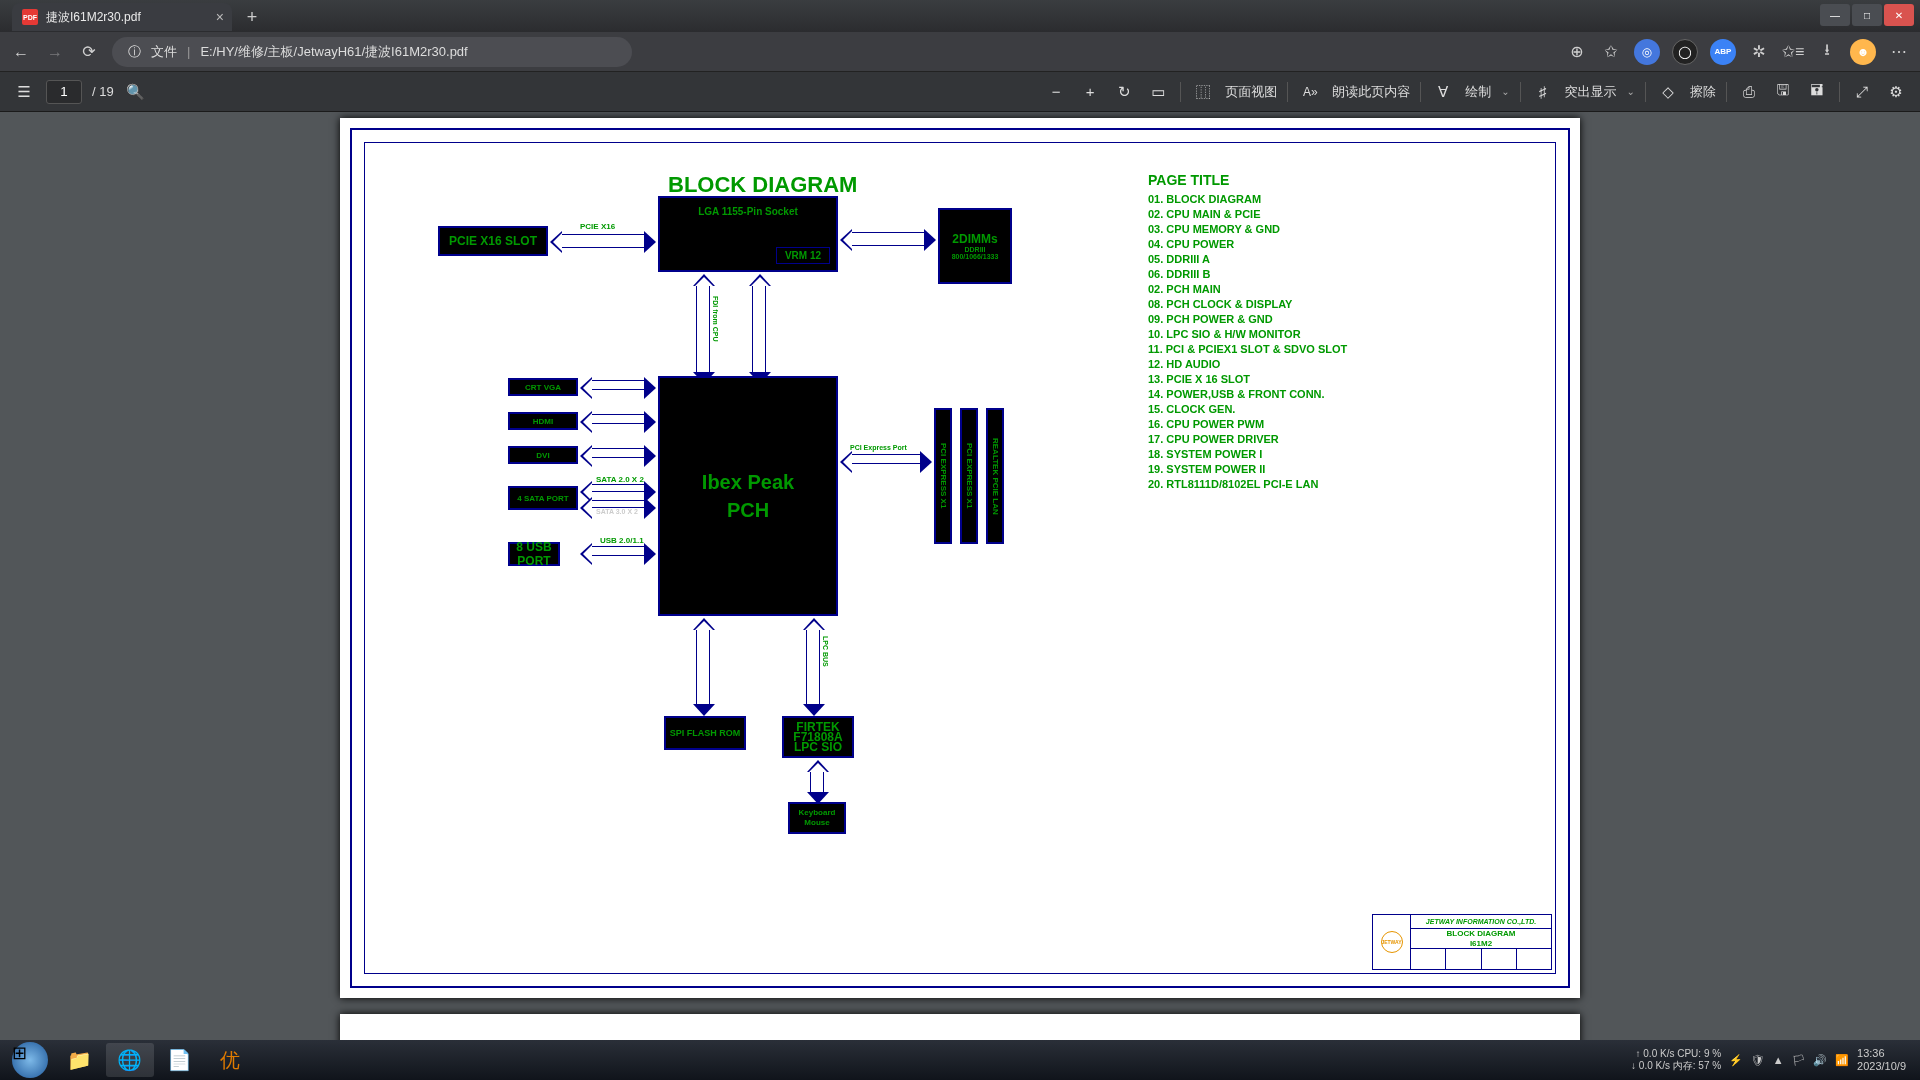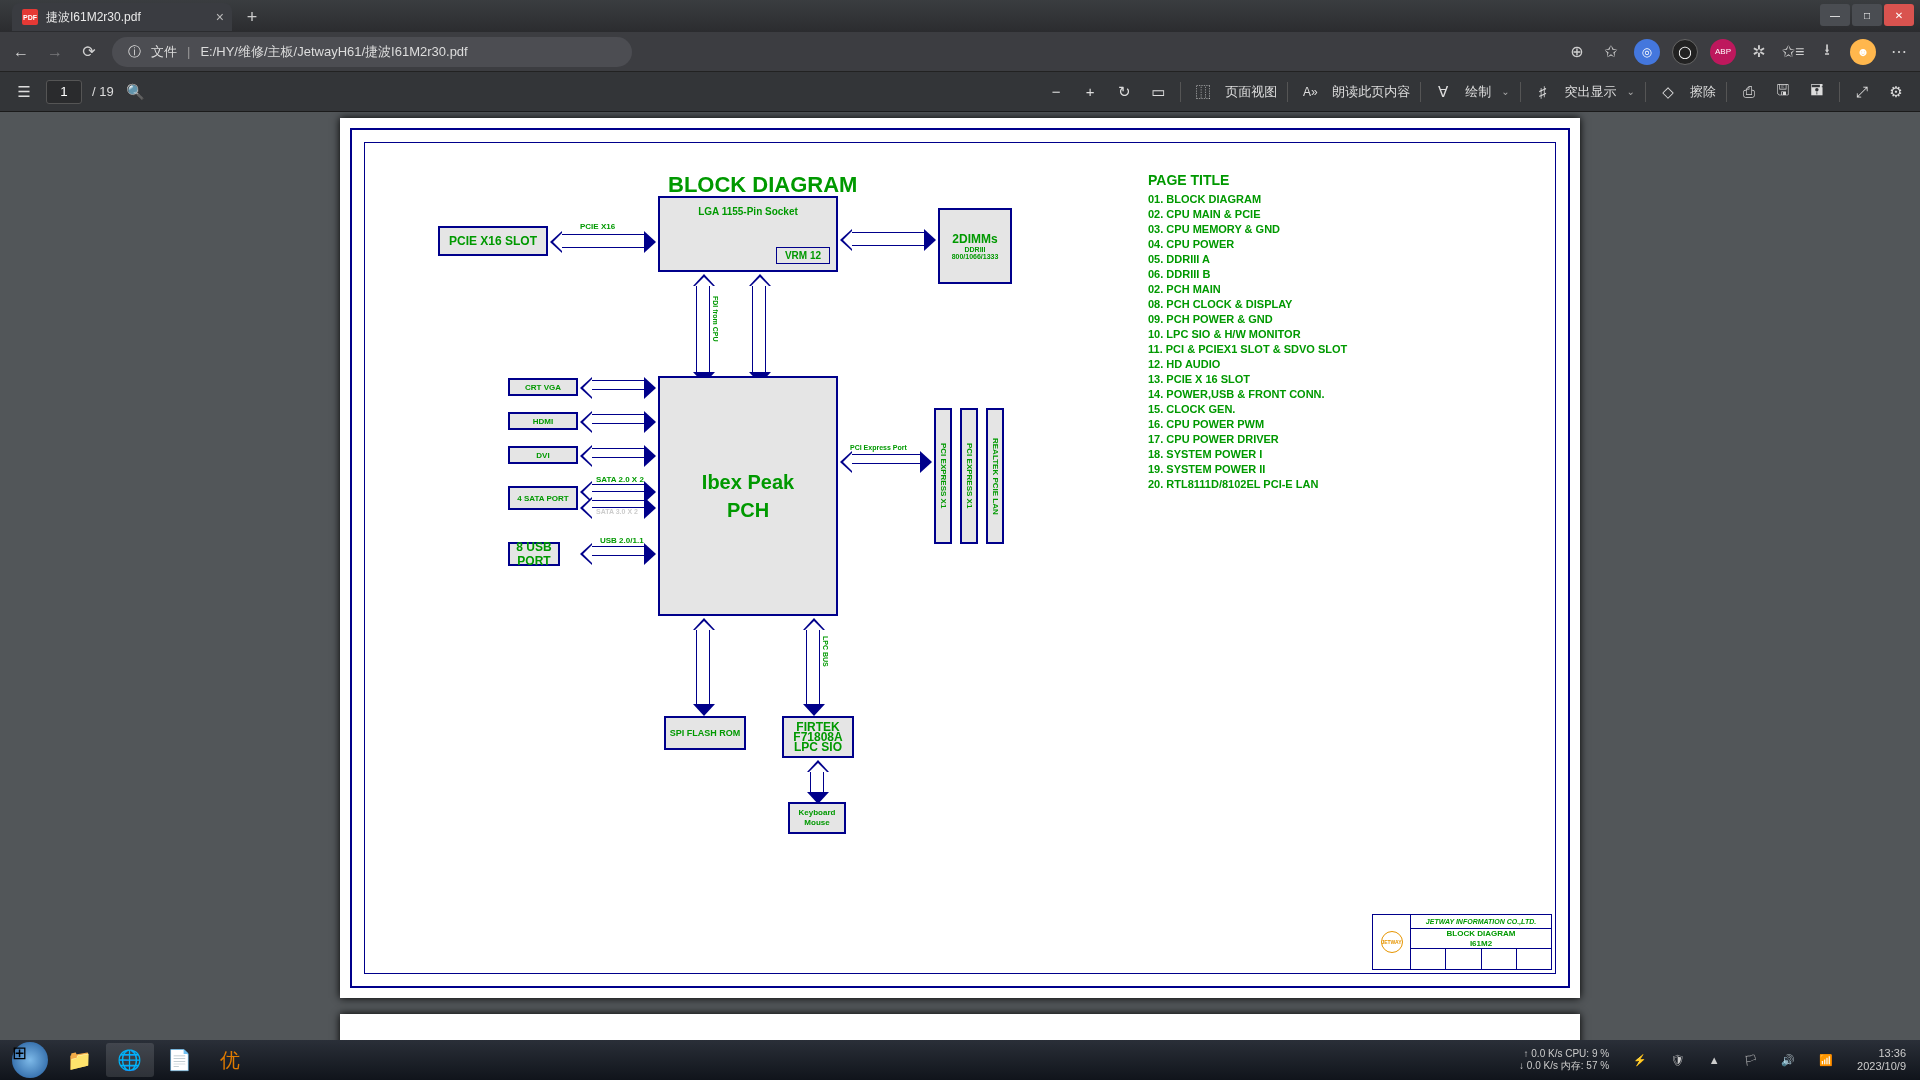--- a/index.html
+++ b/index.html
@@ -18,21 +18,21 @@
 .tab .pdf-chip{width:16px;height:16px;background:#e53935;color:#fff;font-size:7px;display:flex;align-items:center;justify-content:center;border-radius:2px;margin-right:8px;font-weight:bold}
 .tab .tab-close{position:absolute;right:8px;font-size:14px;color:#bbb}
 .newtab{width:28px;height:28px;color:#ccc;display:flex;align-items:center;justify-content:center;font-size:18px;margin-left:6px}
 
 
 .addrbar{height:40px;background:#3c3d41;display:flex;align-items:center;padding:0 10px;gap:12px;border-bottom:1px solid #222}
 .nav-ico{width:22px;height:22px;display:flex;align-items:center;justify-content:center;color:#cfcfcf;font-size:16px}
 .url-field{flex:0 0 auto;display:flex;align-items:center;background:#4c4d52;border-radius:20px;height:30px;padding:0 16px;min-width:520px;color:#ddd;font-size:13px;gap:10px}
 .url-spacer{flex:1}
 .ext-ico{width:26px;height:26px;border-radius:50%;display:flex;align-items:center;justify-content:center;color:#fff;font-size:12px}
-.abp{background:#be185d;font-size:8px;font-weight:normal}
+.abp{background:#3b82f6;font-size:8px;font-weight:bold}
 .avatar{background:#ffb74d}
 .vbar{color:#999}
 
 
 .pdfbar{height:40px;background:#333538;display:flex;align-items:center;padding:0 12px;color:#ddd;font-size:13px;border-bottom:1px solid #1b1b1b;gap:10px}
 .pdfbar .ico{width:24px;height:24px;display:flex;align-items:center;justify-content:center;color:#ddd;font-size:15px;border-radius:4px}
 .pdfbar input.pagenum{width:36px;height:24px;background:#2a2b2d;color:#fff;border:1px solid #555;text-align:center;border-radius:3px}
 .pdfbar .spacer{flex:1}
 .pdfbar .chev{font-size:10px;color:#aaa}
 .pdfbar .lbl{font-size:13px}
@@ -43,21 +43,21 @@
 .sheet2{position:absolute;top:902px;left:calc(50% - 620px);width:1240px;height:60px;background:#fff;box-shadow:0 0 8px #000}
 
 
 .frame{position:absolute;inset:10px;border:2px solid #00008b}
 .frame-inner{position:absolute;inset:24px;border:1px solid #00008b}
 .frame::before,.frame::after{content:"";position:absolute;inset:0}
 
 
 .diag{position:absolute;inset:28px}
 .title-main{position:absolute;top:26px;left:300px;color:#009900;font-weight:bold;font-size:22px}
-.box{position:absolute;border:2px solid #00008b;background:#e5e5e5;display:flex;flex-direction:column;align-items:center;justify-content:center;font-weight:bold;font-size:12px;color:#009900;text-align:center;padding:2px}
+.box{position:absolute;border:2px solid #00008b;background:#000000;display:flex;flex-direction:column;align-items:center;justify-content:center;font-weight:bold;font-size:12px;color:#009900;text-align:center;padding:2px}
 .box .sub{font-size:7px;color:#009900;font-weight:bold}
 
 
 .glabel{position:absolute;color:#009900;font-size:8px;font-weight:bold}
 
 
 .arrow-h{position:absolute;height:14px;border-top:1px solid #00008b;border-bottom:1px solid #00008b}
 .arrow-h::before,.arrow-h::after{content:"";position:absolute;width:0;height:0;top:-4px}
 .arrow-h::before{left:-10px;border-top:11px solid transparent;border-bottom:11px solid transparent;border-right:12px solid #00008b}
 .arrow-h::after{right:-10px;border-top:11px solid transparent;border-bottom:11px solid transparent;border-left:12px solid #00008b}
@@ -88,23 +88,23 @@
 .tblock .grid>div{border-right:1px solid #00008b;flex:1}
 
 
 .vbox{writing-mode:vertical-rl;font-size:8px}
 
 
 .taskbar{position:absolute;bottom:0;left:0;right:0;height:40px;background:linear-gradient(#2a2f38,#10141b);display:flex;align-items:center;padding:0 6px}
 .tbtn{width:48px;height:34px;display:flex;align-items:center;justify-content:center;margin-right:2px;border-radius:3px}
 .start{background:radial-gradient(circle,#7db9e8 0%,#1e5799 100%);border-radius:50%;width:36px;height:36px;font-size:18px}
 .tico{font-size:20px}
-.tray{margin-left:auto;display:flex;align-items:center;gap:24px;color:#ccc;font-size:11px;padding-right:8px}
+.tray{margin-left:auto;display:flex;align-items:center;gap:8px;color:#ccc;font-size:11px;padding-right:8px}
 .tray .stat{font-size:10px;text-align:right;line-height:12px}
-.tray .clock{text-align:right;font-size:11px;line-height:13px}
+.tray .clock{font-size:11px;line-height:13px}
 .watermark{position:absolute;right:40px;bottom:12px;color:rgba(220,220,220,.25);font-size:14px;letter-spacing:1px}
 </style>
 </head>
 <body>
 
 <div class="titlebar">
   <div class="winbtns">
     <div class="winbtn mm">—</div>
     <div class="winbtn mm">□</div>
     <div class="winbtn close">✕</div>

